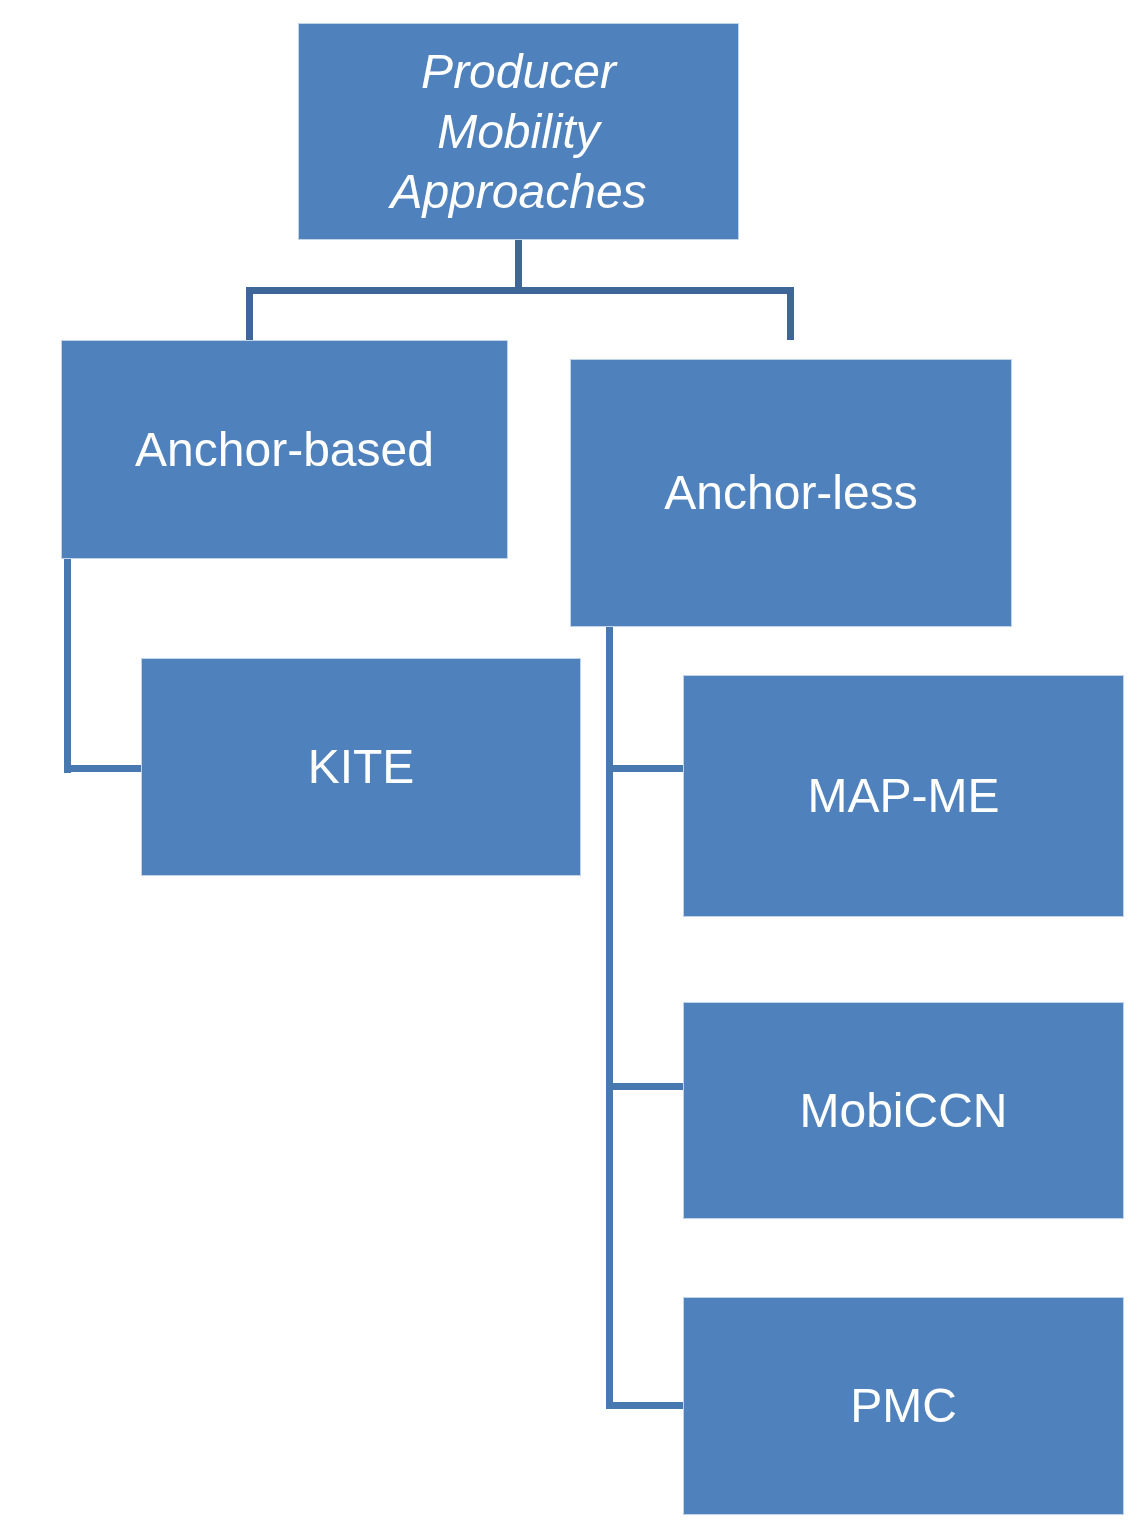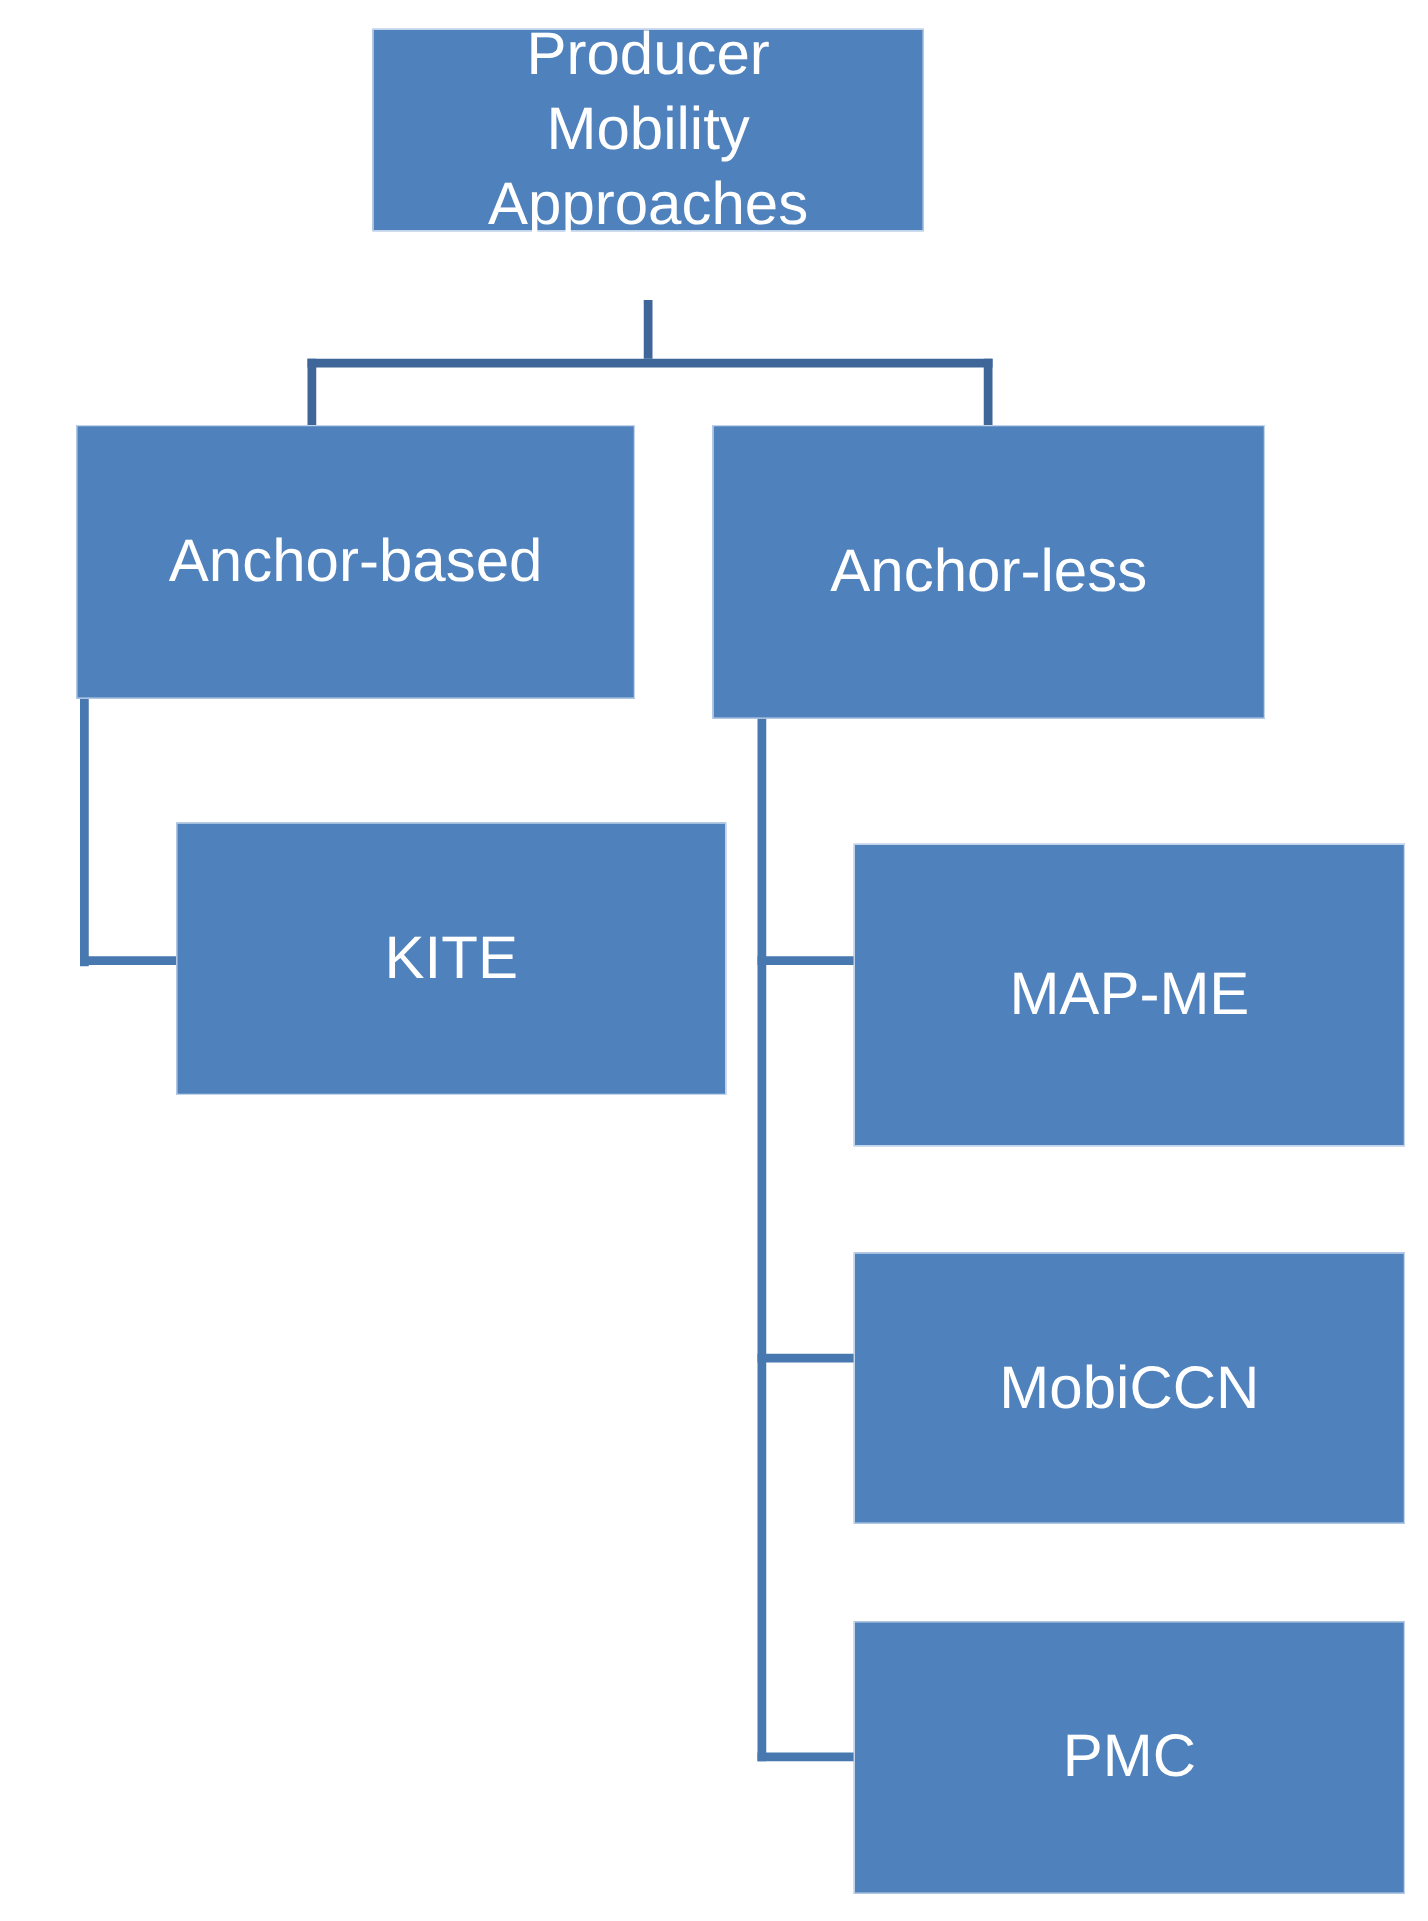--- a/index.html
+++ b/index.html
@@ -33,25 +33,25 @@
     justify-content: center;
     text-align: center;
     color: var(--text);
     font-size: 48px;
     line-height: 60px;
   }
   .node .label {
     display: block;
   }
   
-  .n-root      { left: 298px; top: 23px;   width: 441px; height: 162px; }
+  .n-root      { left: 298px; top: 23px;   width: 441px; height: 217px; font-style: italic; }
   .n-root .label { max-width: 300px; }
   
   .n-anchor-based { left: 25px;  top: 340px; width: 447px; height: 219px; margin-left: 36px; }
-  .n-anchor-less  { left: 570px; top: 340px; width: 442px; height: 235px; }
+  .n-anchor-less  { left: 570px; top: 359px; width: 442px; height: 268px; }
   
   .n-kite    { left: 141px; top: 658px;  width: 440px; height: 218px; }
   .n-mapme   { left: 683px; top: 675px;  width: 441px; height: 242px; align-items: center; }
   .n-mobiccn { left: 683px; top: 978px;  width: 441px; height: 217px; margin-top: 24px; }
   .n-pmc     { left: 683px; top: 1297px; width: 441px; height: 218px; justify-content: center; }
 
   .connector {
     position: absolute;
     background: var(--connector);
   }

